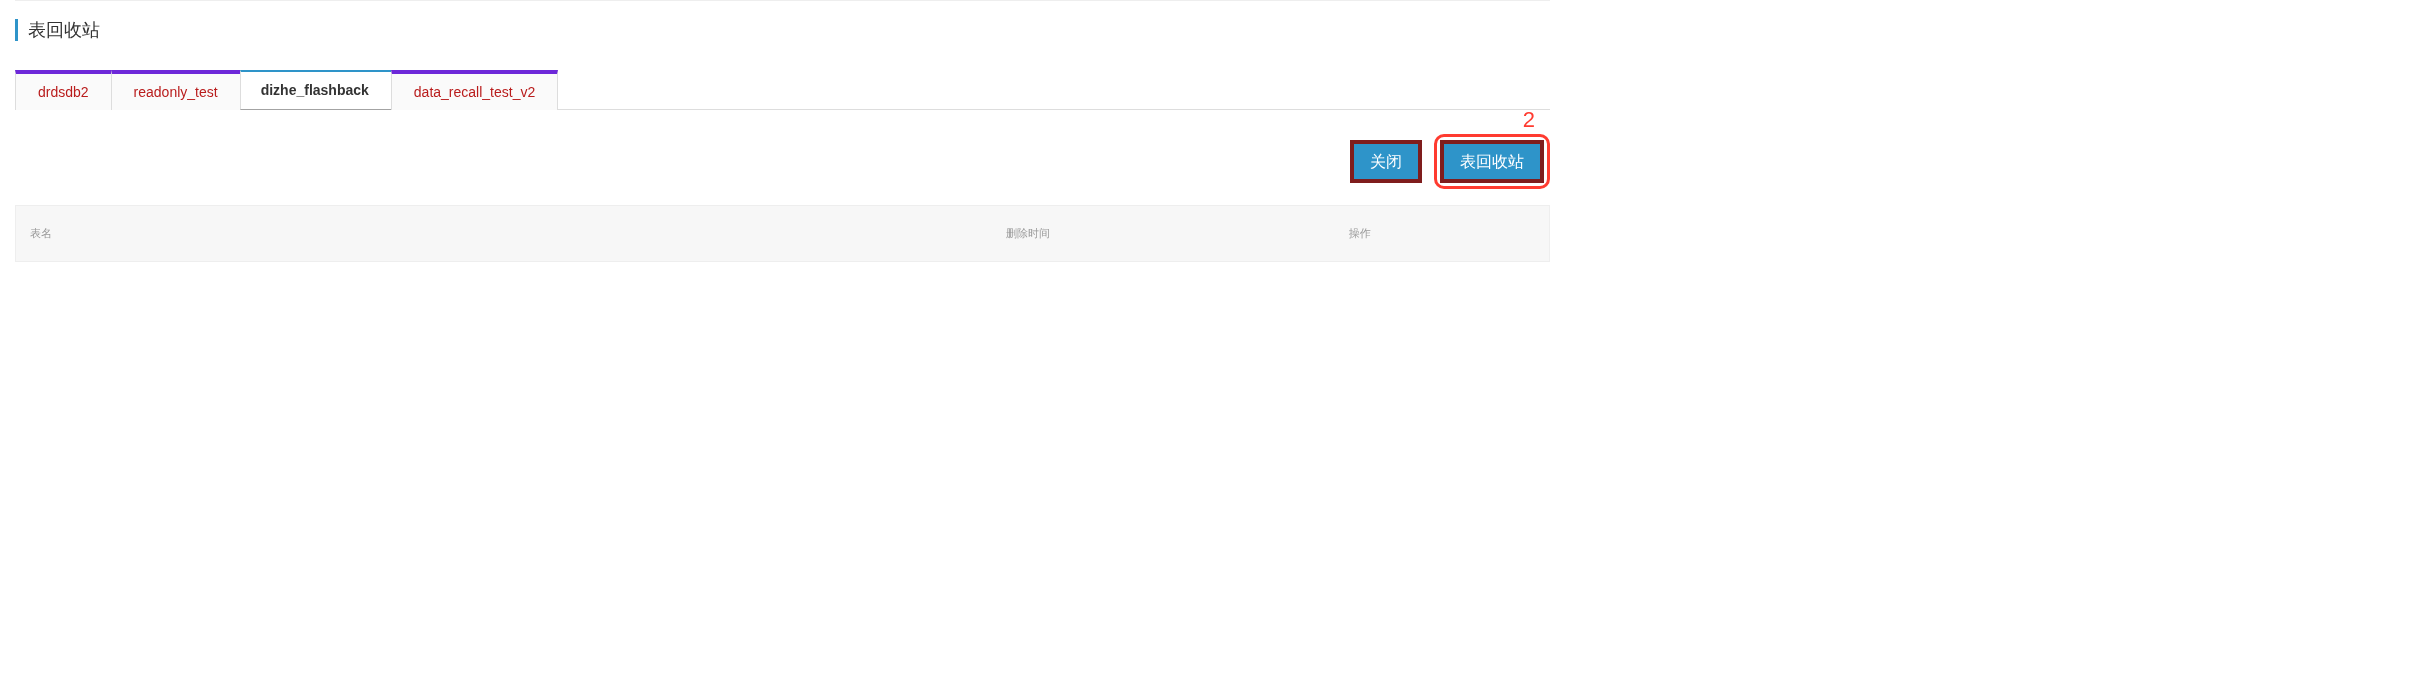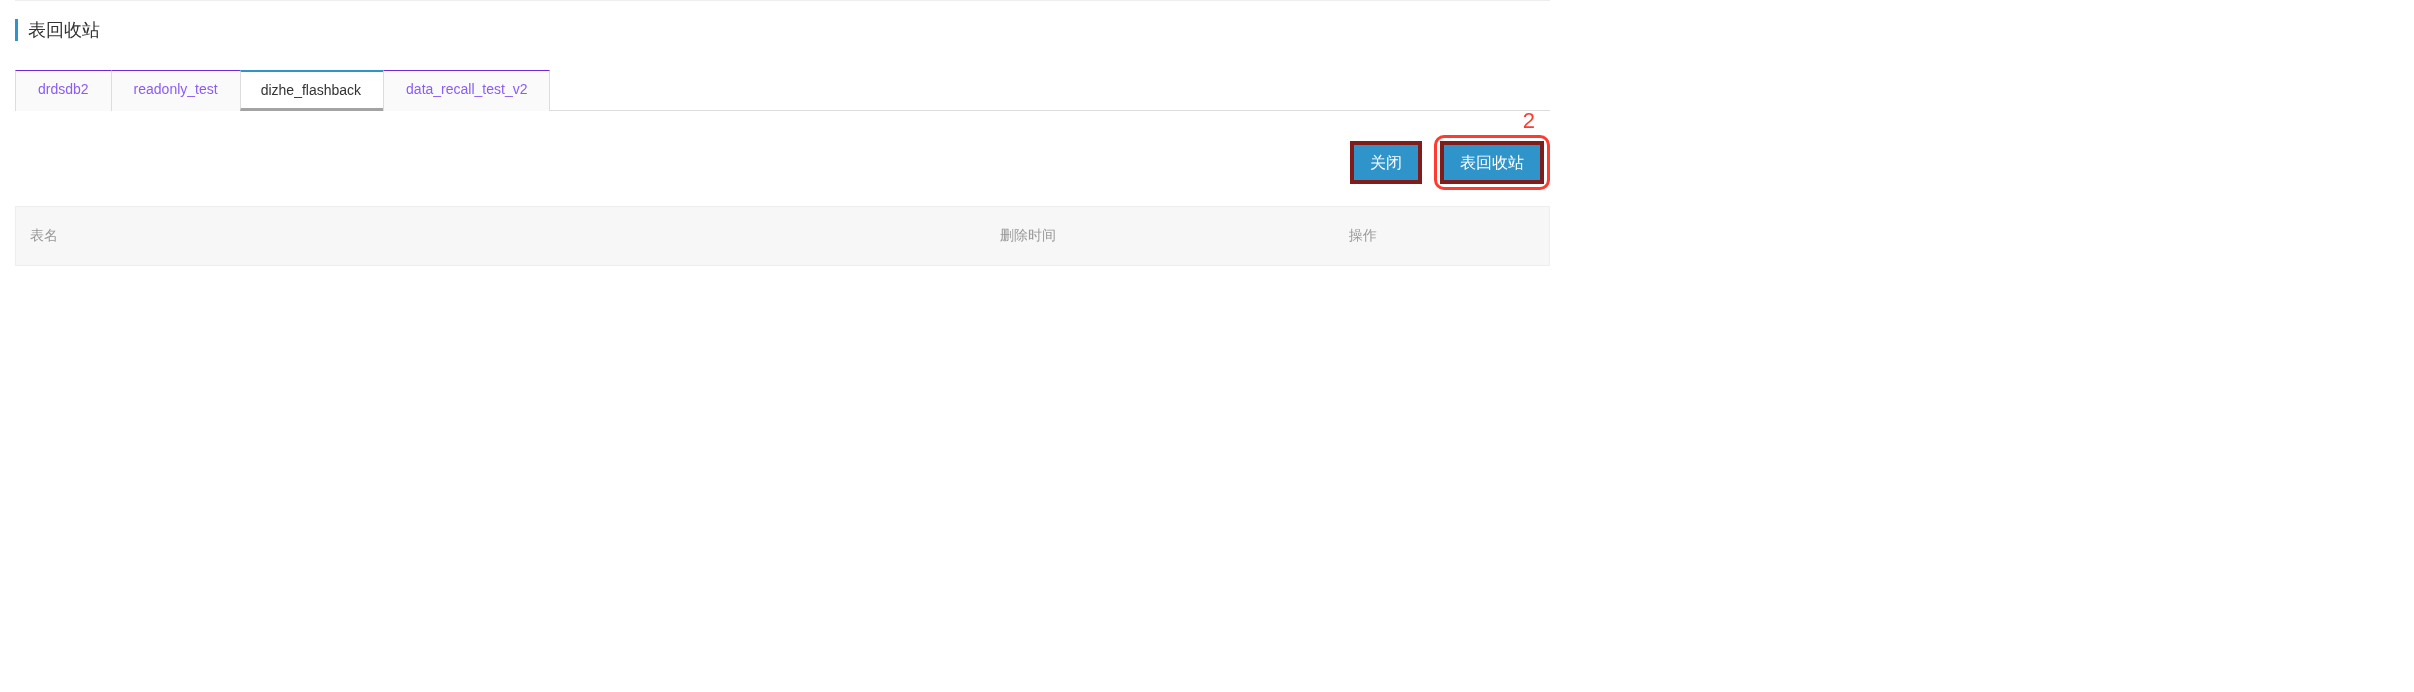--- a/index.html
+++ b/index.html
@@ -27,37 +27,37 @@
     line-height: 22px;
     margin: 6px 0 28px 0;
   }
   .tabs {
     display: flex;
     border-bottom: 1px solid #ddd;
   }
   .tab {
     padding: 10px 22px;
     font-size: 14px;
-    color: #8b5cf6;
+    color: #b91c1c;
     border: 1px solid #ddd;
     border-bottom: none;
     margin-right: -1px;
     background: #fafafa;
     cursor: pointer;
     position: relative;
     top: 1px;
-    border-top: 1px solid #6d28d9;
+    border-top: 4px solid #6d28d9;
   }
   .tab:first-child { }
   .tab.active {
     color: #333;
-    font-weight: 400;
+    font-weight: 700;
     background: #fff;
     border-top: 2px solid #2e94c9;
-    border-bottom: 3px solid #a3a3a3;
+    border-bottom: 1px solid #a3a3a3;
     padding-left: 20px;
   }
   .action-bar {
     display: flex;
     justify-content: flex-end;
     gap: 12px;
     padding: 24px 0 12px 0;
     align-items: center;
   }
   .btn {
@@ -88,21 +88,21 @@
   table.data {
     width: 100%;
     border-collapse: collapse;
     margin-top: 4px;
     border: 1px solid #eee;
   }
   table.data thead th {
     background: #f7f7f7;
     font-weight: 400;
     color: #999;
-    font-size: 14px;
+    font-size: 11px;
     padding: 20px 14px;
     text-align: left;
     border-bottom: 1px solid #eee;
   }
   table.data thead th.col-time { text-align: center; }
   table.data thead th.col-ops  { text-align: left; }
   table.data tbody td {
     padding: 14px 14px;
     border-top: 1px solid #eee;
     font-size: 14px;

